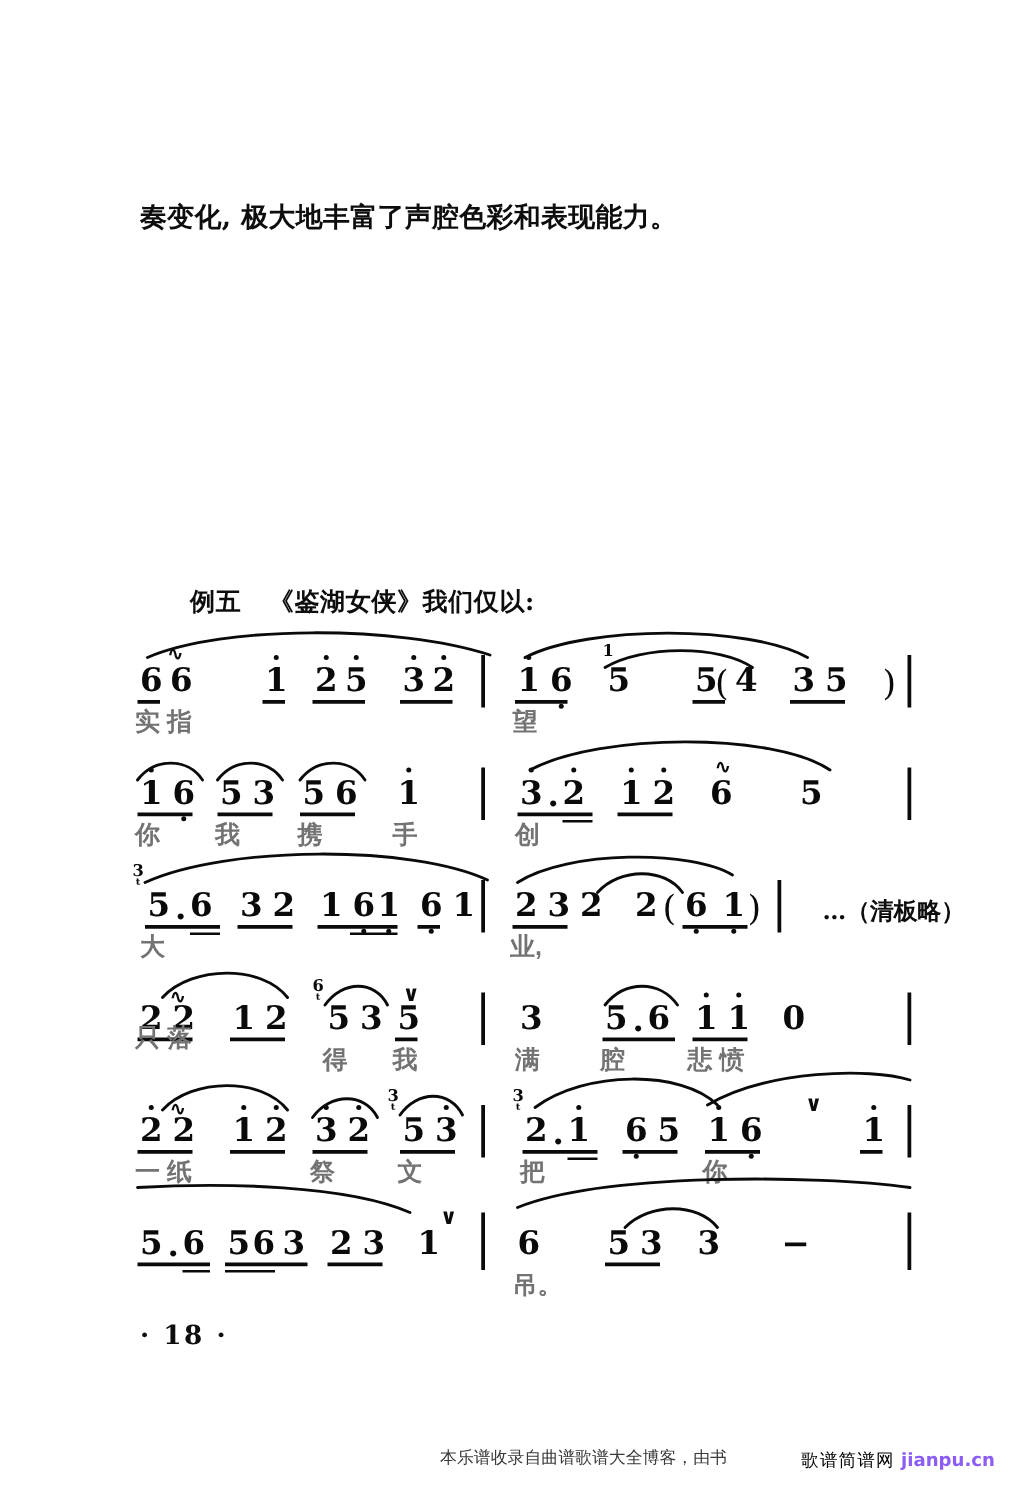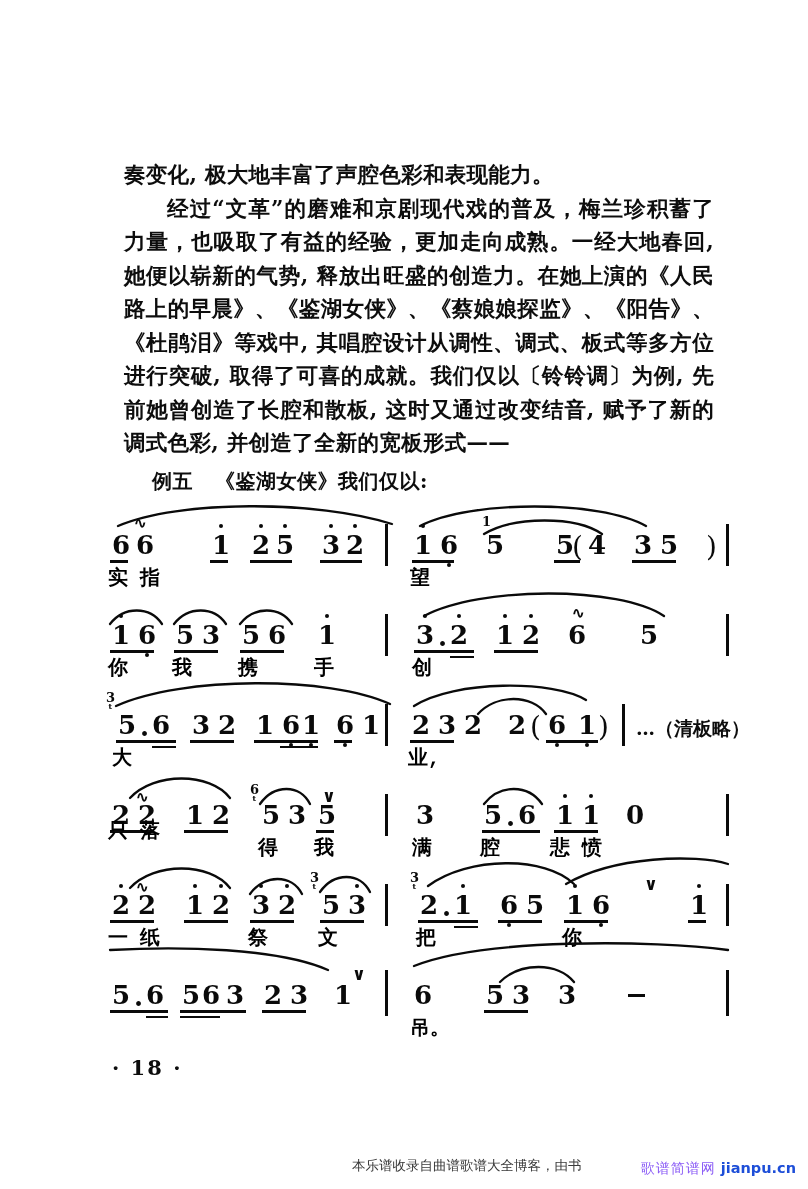--- a/index.html
+++ b/index.html
@@ -8,21 +8,21 @@
     width:808px;height:1189px;
     background:#ffffff;
     font-family:"DejaVu Sans","Liberation Sans",sans-serif;
     position:relative;
     overflow:hidden;
     color:#111;
   }
   
   #prose{
     position:absolute;
-    left:124px; top:158px; width:590px;
+    left:112px; top:158px; width:590px;
     font-family:"DejaVu Serif","Liberation Serif",serif;
     font-size:21.5px;
     font-weight:700;
     line-height:33.5px;
     letter-spacing:0.3px;
     text-align:justify;
     color:#0d0d0d;
   }
   #prose p{margin:0;}
   #prose p.indent{text-indent:2em;}
@@ -76,24 +76,24 @@
   }
   
   .beam1,.beam2{
     position:absolute;
     height:2.6px;background:#0a0a0a;
   }
   .beam2{height:2.4px;}
   
   .lyric{
     position:absolute;
-    font-family:Liberation Mono, monospace;
+    font-family:Liberation Sans, sans-serif;
     font-weight:700;
     font-size:20px;
-    color:#000000;
+    color:#737373;
     white-space:nowrap;
   }
   
   .bar{
     position:absolute;
     width:2.6px;background:#0a0a0a;
   }
   
   .orn{
     position:absolute;
@@ -134,29 +134,28 @@
     font-size:13.5px;
     color:#3a3a3a;
     white-space:nowrap;
   }
   #brand{
     position:absolute;
     right:12px; top:1158px;
     white-space:nowrap;
     font-family:"DejaVu Sans","Liberation Sans",sans-serif;
   }
-  #brand .cn{font-size:14px;color:#8b5cf6;letter-spacing:1px;margin-top:24px;}
-  #brand .en{font-size:14.5px;color:#1d4ed8;margin-left:5px;font-weight:600;}
+  #brand .cn{font-size:14px;color:#000000;letter-spacing:1px;margin-top:24px;}
+  #brand .en{font-size:14.5px;color:#8b5cf6;margin-left:5px;font-weight:600;}
 </style>
 </head>
 <body>
 
 <div id="prose">
   <p class="noindent">奏变化, 极大地丰富了声腔色彩和表现能力。</p>
-  <p class="indent">经过“文革”的磨难和京剧现代戏的普及，梅兰珍积蓄了力量，也吸取了有益的经验，更加走向成熟。一经大地春回, 她便以崭新的气势, 释放出旺盛的创造力。在她上演的《人民路上的早晨》、《鉴湖女侠》、《蔡娘娘探监》、《阳告》、《杜鹃泪》等戏中, 其唱腔设计从调性、调式、板式等多方位进行突破, 取得了可喜的成就。我们仅以〔铃铃调〕为例, 先前她曾创造了长腔和散板, 这时又通过改变结音, 赋予了新的调式色彩, 并创造了全新的宽板形式——</p>
 </div>
 
 <div id="example-caption">
   <span class="ttl">例五</span><span>《鉴湖女侠》我们仅以:</span>
 </div>
 
 <div id="score">
 
   <div class="sys">
     <svg class="slur" style="left:118px;top:4px;" width="280" height="26">
@@ -303,21 +302,21 @@
       </svg>
     <div class="note" style="left:508px;top:32px;"><span class="d">2</span></div>
     <div class="orn paren" style="left:530px;top:30px;">(</div>
     <div class="note" style="left:548px;top:32px;"><span class="d oct-dn">6</span></div>
     <div class="note" style="left:578px;top:32px;"><span class="d oct-dn">1</span></div>
     <div class="beam1" style="left:546px;top:60px;width:52px;"></div>
     <div class="orn paren" style="left:598px;top:30px;">)</div>
 
     <div class="lyric" style="left:408px;top:64px;">业,</div>
     <div class="bar" style="left:622px;top:24px;height:42px;"></div>
-    <div class="tail" style="left:636px;top:36px;">…（清板略）</div>
+    <div class="tail" style="left:658px;top:36px;">…（清板略）</div>
   </div>
 
   <div class="sys">
     <svg class="slur" style="left:130px;top:6px;" width="104" height="26">
         <path d="M0,22 C24,-4 80,-4 100,22"></path>
       </svg>
     <div class="orn trill" style="left:136px;top:18px;">∿</div>
 
     <div class="note" style="left:112px;top:32px;"><span class="d">2</span></div>
     <div class="note" style="left:138px;top:32px;"><span class="d">2</span></div>

